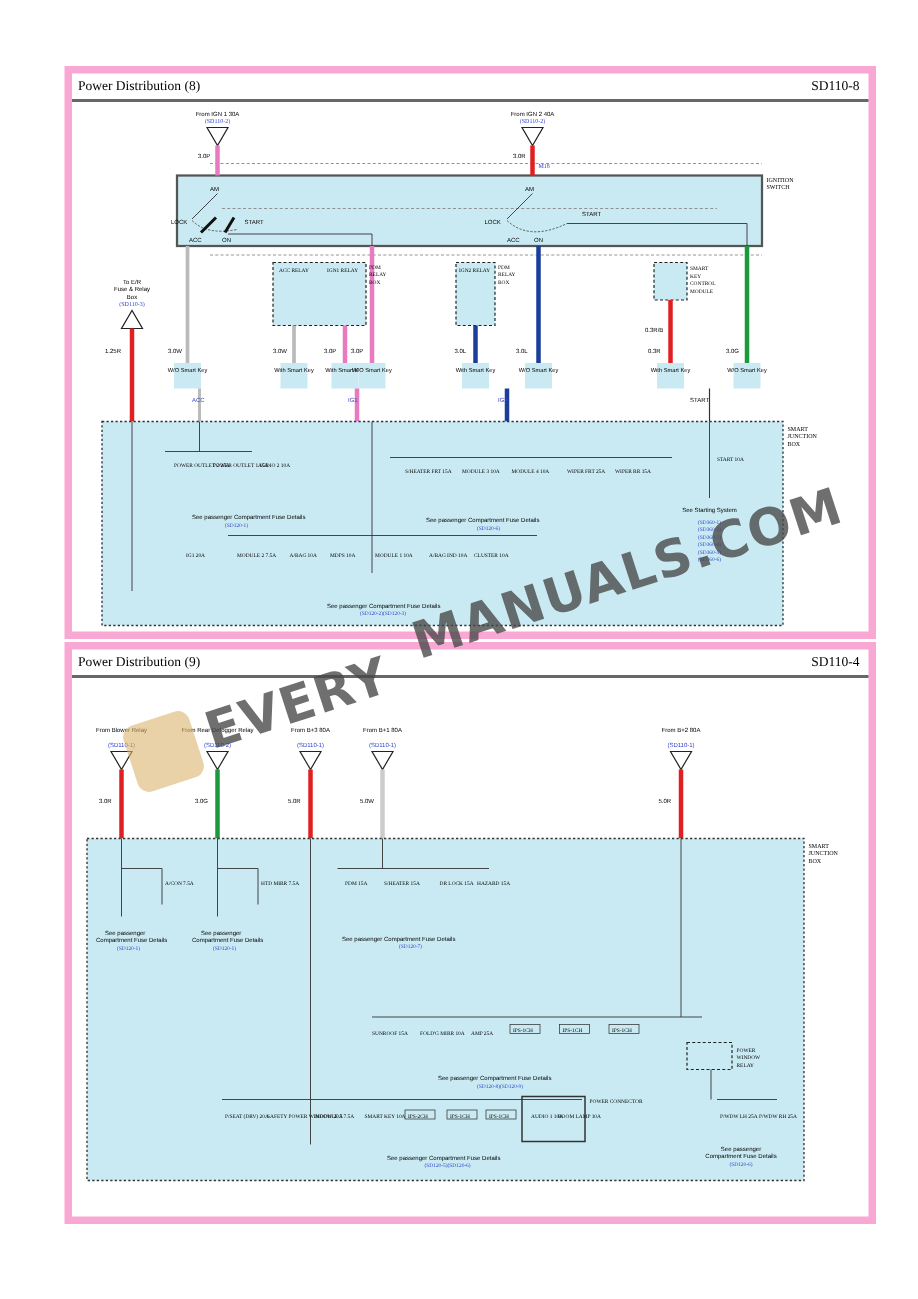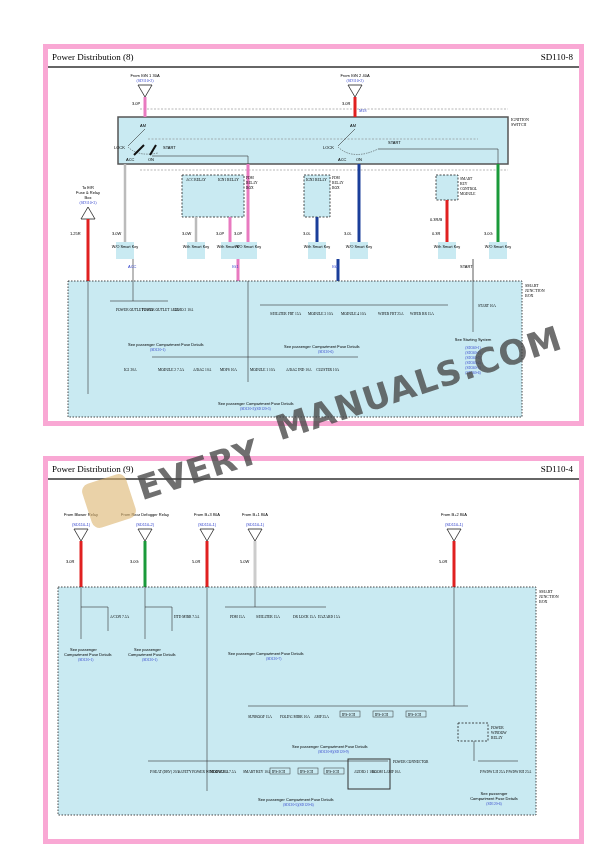--- a/index.html
+++ b/index.html
@@ -196,21 +196,21 @@
       <text x="425" y="300" text-anchor="middle" fill="#3344cc">(SD360-1)</text>
       <text x="425" y="305" text-anchor="middle" fill="#3344cc">(SD360-2)</text>
       <text x="425" y="310" text-anchor="middle" fill="#3344cc">(SD360-3)</text>
       <text x="425" y="315" text-anchor="middle" fill="#3344cc">(SD360-4)</text>
       <text x="425" y="320" text-anchor="middle" fill="#3344cc">(SD360-5)</text>
       <text x="425" y="325" text-anchor="middle" fill="#3344cc">(SD360-6)</text>
     </g>
   </svg>
 </div>
 
-<div class="page" style="top:456px;height:378px;text-align:center;">
+<div class="page" style="top:428px;height:378px;text-align:center;">
   <div class="hdr">
     <span class="t">Power Distribution (9)</span>
     <span class="c">SD110-4</span>
   </div>
   <svg width="531" height="378" viewBox="0 0 531 378" font-size="4">
 
     <g class="s" font-size="4">
       <text x="33" y="55" text-anchor="middle">From Blower Relay</text>
       <text x="33" y="65" text-anchor="middle" fill="#3344cc">(SD110-1)</text>
       <polygon points="26,68 40,68 33,80" fill="#fff" stroke="#222" stroke-width="0.8"></polygon>

